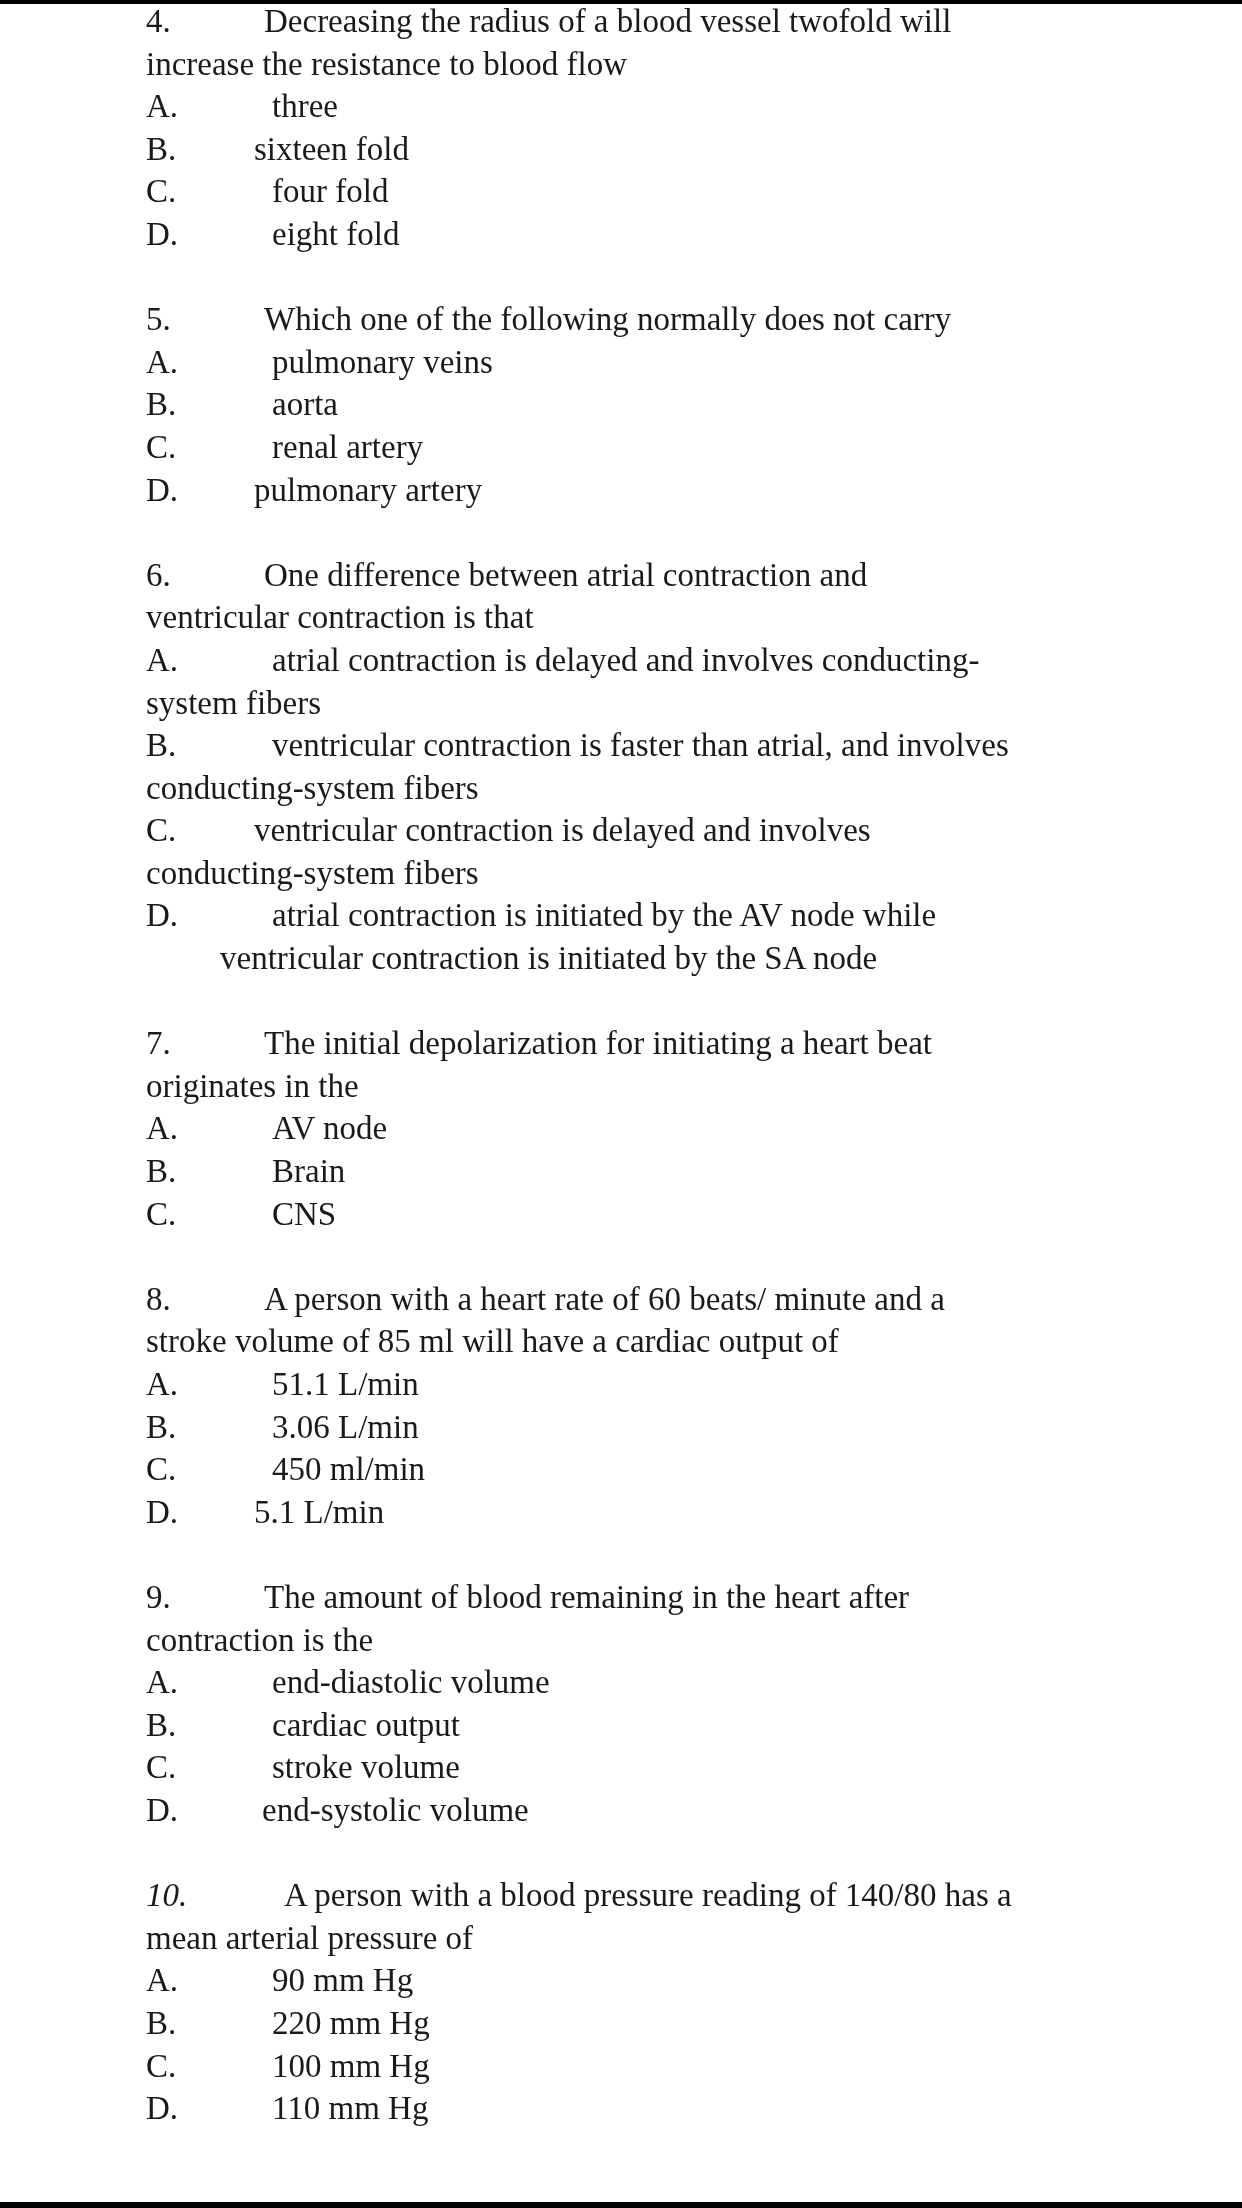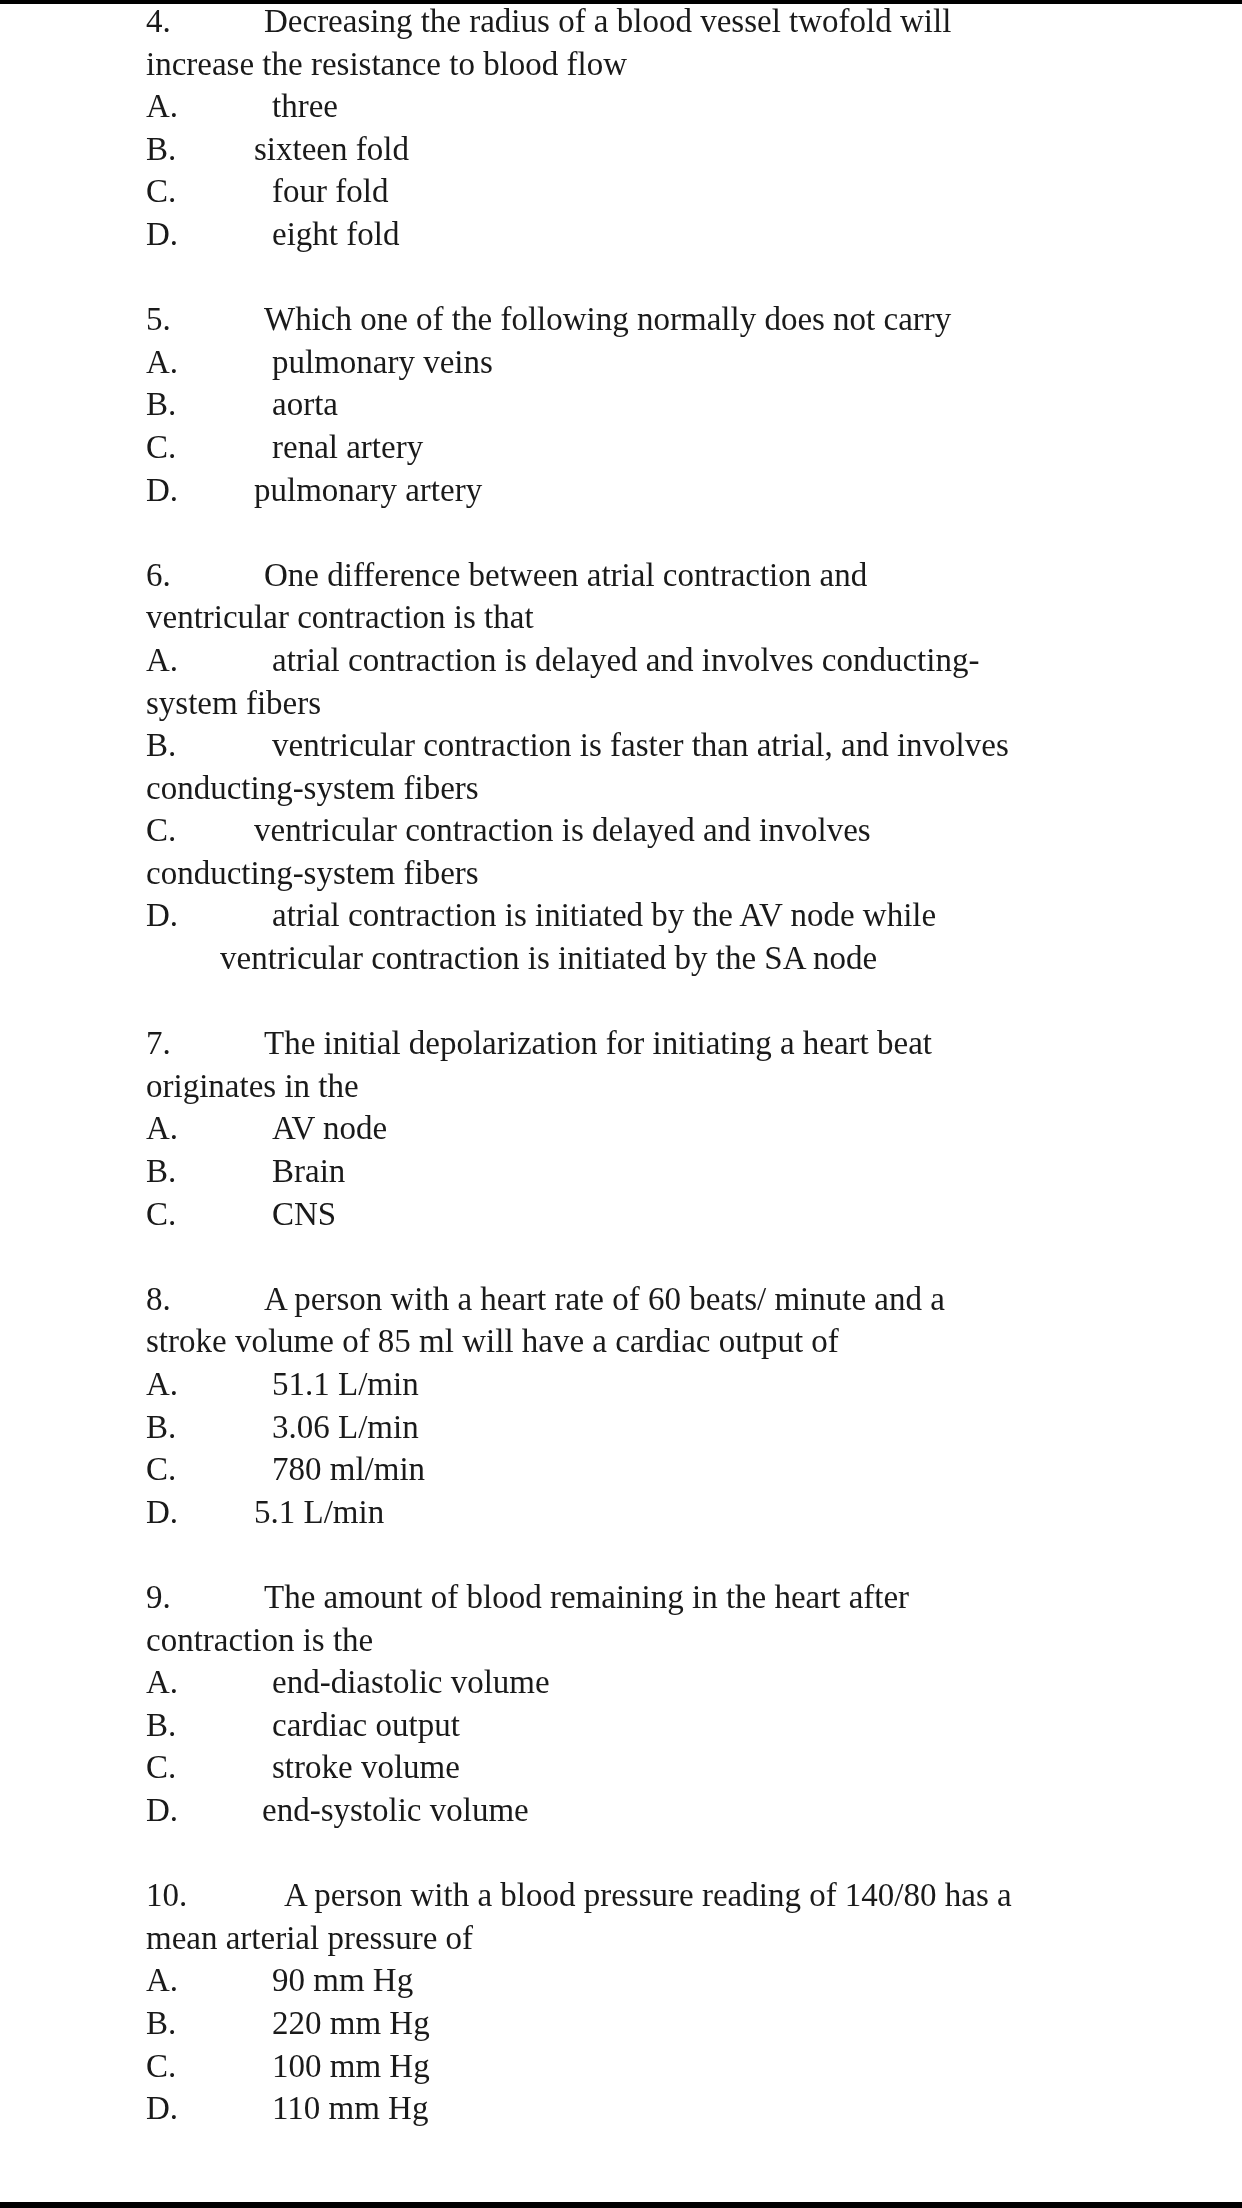--- a/index.html
+++ b/index.html
@@ -5,21 +5,21 @@
   html, body { margin: 0; padding: 0; }
   body {
     width: 1242px; height: 2208px; background: #ffffff; position: relative; overflow: hidden;
     font-family: "Liberation Serif", "DejaVu Serif", serif; color: #1a1a1a;
   }
   .top-rule { position: absolute; left: 0; top: 0; width: 1242px; height: 4px; background: #000; }
   .bottom-rule { position: absolute; left: 0; top: 2202px; width: 1242px; height: 6px; background: #000; }
   .doc { position: absolute; left: 146px; top: 0; width: 1000px; font-size: 33px; line-height: 42.6px; }
   .line { white-space: nowrap; height: 42.6px; position: relative; }
   .num { display: inline-block; width: 118px; }
-  .num.wide { width: 138px; }
+  .num.wide { width: 138px; font-style: italic; }
   .opt-letter { display: inline-block; width: 126px; }
   .opt-letter.b { width: 108px; }
   .opt-letter.m { width: 116px; }
   .indent-cont { padding-left: 74px; }
   .gap { height: 42.6px; }
 </style>
 </head>
 <body>
 
 <div class="top-rule"></div>
@@ -66,21 +66,21 @@
     <div class="line"><span class="opt-letter">B.</span><span>Brain</span></div>
     <div class="line"><span class="opt-letter">C.</span><span>CNS</span></div>
   </div>
   <div class="gap"></div>
 
   <div>
     <div class="line"><span class="num">8.</span><span>A person with a heart rate of 60 beats/ minute and a</span></div>
     <div class="line">stroke volume of 85 ml will have a cardiac output of</div>
     <div class="line"><span class="opt-letter">A.</span><span>51.1 L/min</span></div>
     <div class="line"><span class="opt-letter">B.</span><span>3.06 L/min</span></div>
-    <div class="line"><span class="opt-letter">C.</span><span>780 ml/min</span></div>
+    <div class="line"><span class="opt-letter">C.</span><span>450 ml/min</span></div>
     <div class="line"><span class="opt-letter b">D.</span><span>5.1 L/min</span></div>
   </div>
   <div class="gap"></div>
 
   <div>
     <div class="line"><span class="num">9.</span><span>The amount of blood remaining in the heart after</span></div>
     <div class="line">contraction is the</div>
     <div class="line"><span class="opt-letter">A.</span><span>end-diastolic volume</span></div>
     <div class="line"><span class="opt-letter">B.</span><span>cardiac output</span></div>
     <div class="line"><span class="opt-letter">C.</span><span>stroke volume</span></div>

